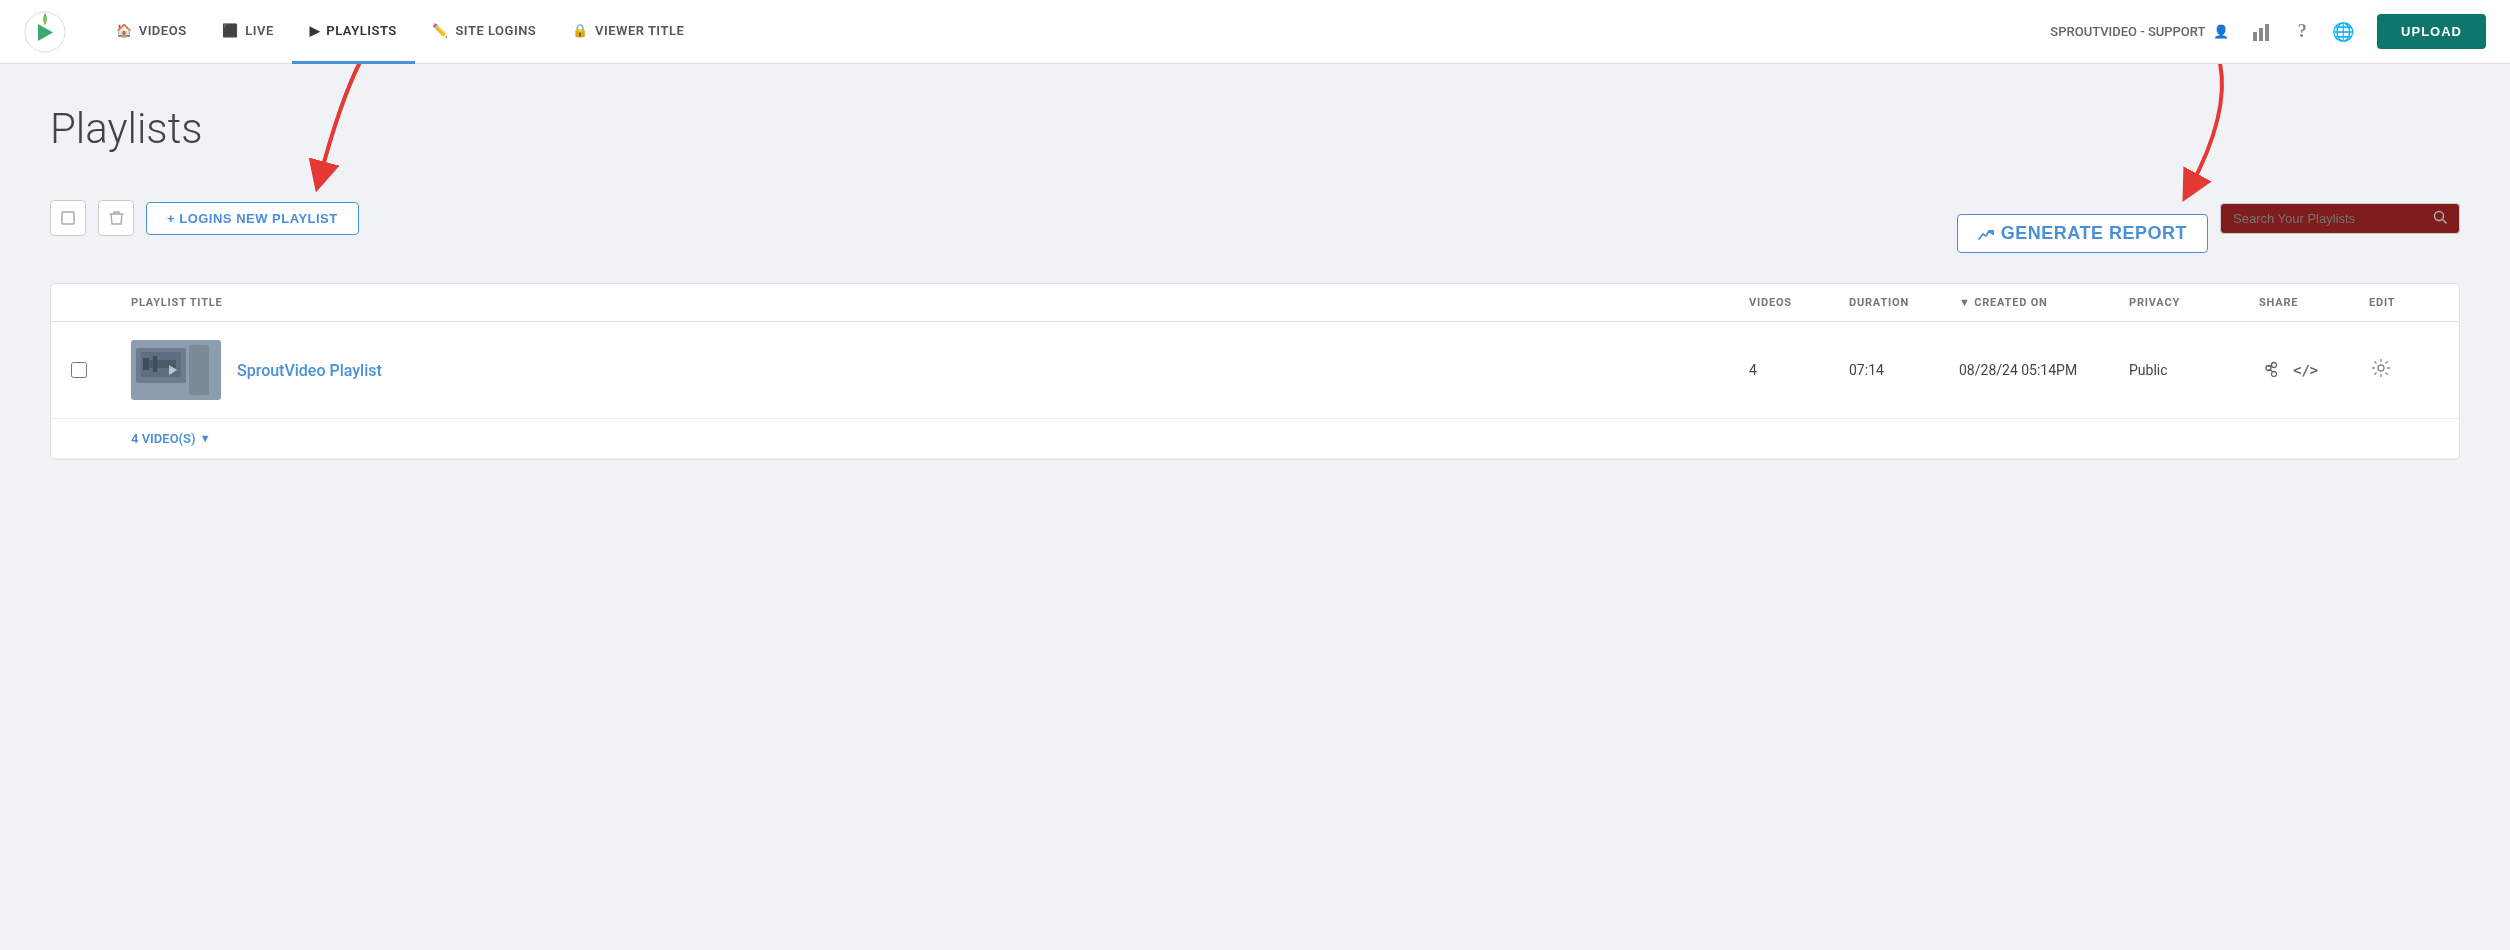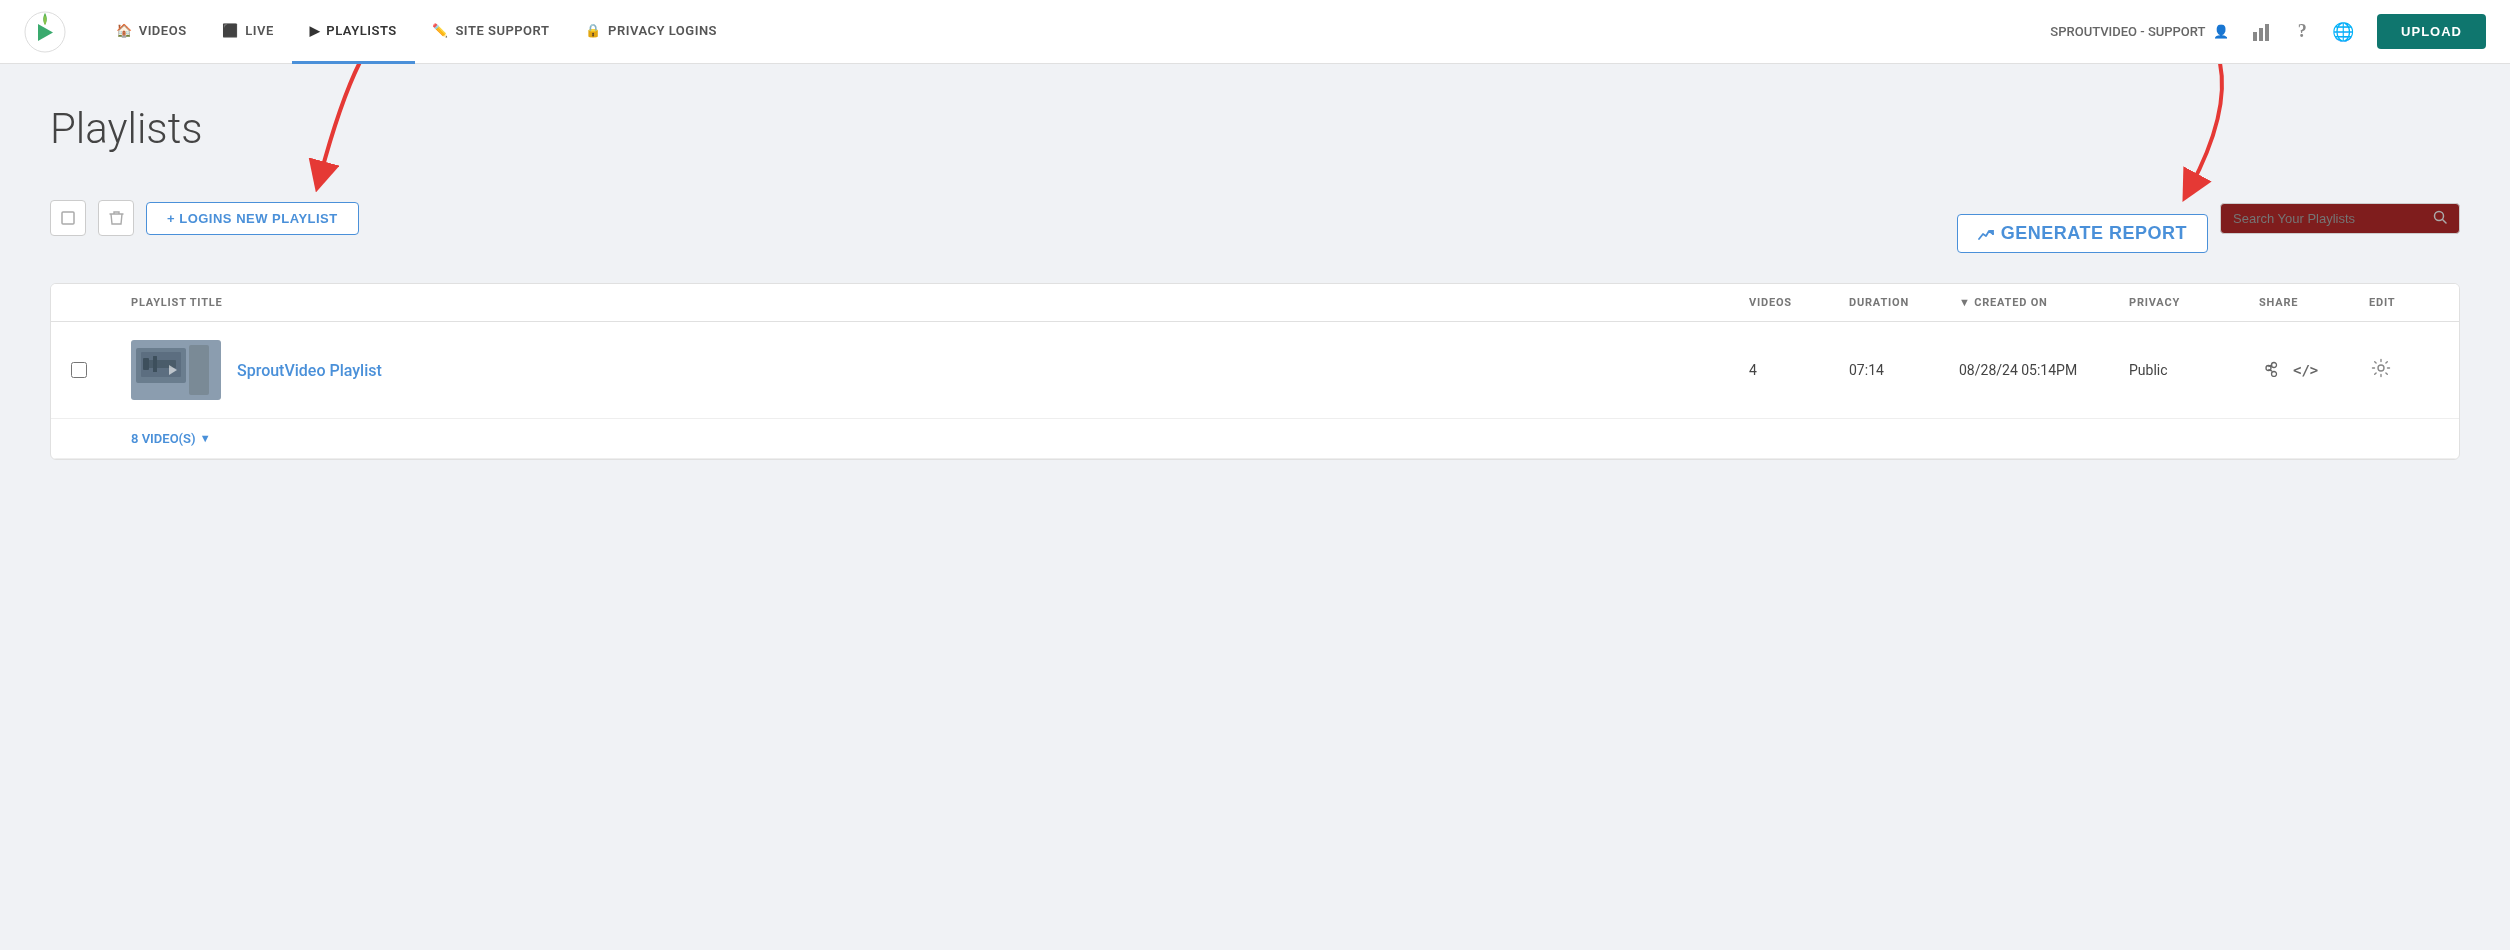--- a/index.html
+++ b/index.html
@@ -330,25 +330,25 @@
         <a class="nav-item">
           <span>⬛</span>
           <span>LIVE</span>
         </a>
         <a class="nav-item active">
           <span>▶</span>
           <span>PLAYLISTS</span>
         </a>
         <a class="nav-item">
           <span>✏️</span>
-          <span>SITE SUPPORT</span>
+          <span>SITE LOGINS</span>
         </a>
         <a class="nav-item">
           <span>🔒</span>
-          <span>PRIVACY LOGINS</span>
+          <span>VIEWER TITLE</span>
         </a>
       </div>
 
       <div class="nav-right">
         <div class="nav-user">
           <span>SPROUTVIDEO - SUPPORT</span>
           <span>👤</span>
         </div>
         <button class="nav-icon-btn">
           <svg width="20" height="20" viewBox="0 0 20 20">
@@ -498,19 +498,19 @@
             <svg width="20" height="20" viewBox="0 0 20 20">
               <circle cx="10" cy="10" r="3" fill="none" stroke="#888" stroke-width="1.4"></circle>
               <path d="M10 1.5v2M10 16.5v2M1.5 10h2M16.5 10h2M3.7 3.7l1.4 1.4M14.9 14.9l1.4 1.4M3.7 16.3l1.4-1.4M14.9 5.1l1.4-1.4" stroke="#888" stroke-width="1.4" stroke-linecap="round"></path>
             </svg>
           </button>
         </div>
       </div>
 
       <div class="video-count-row">
         <a class="video-count-link">
-          <span>8 VIDEO(S)</span>
+          <span>4 VIDEO(S)</span>
           <span style="font-size:11px;">▼</span>
         </a>
       </div>
     </div>
   </div>
 </div>
 
 </body></html>

